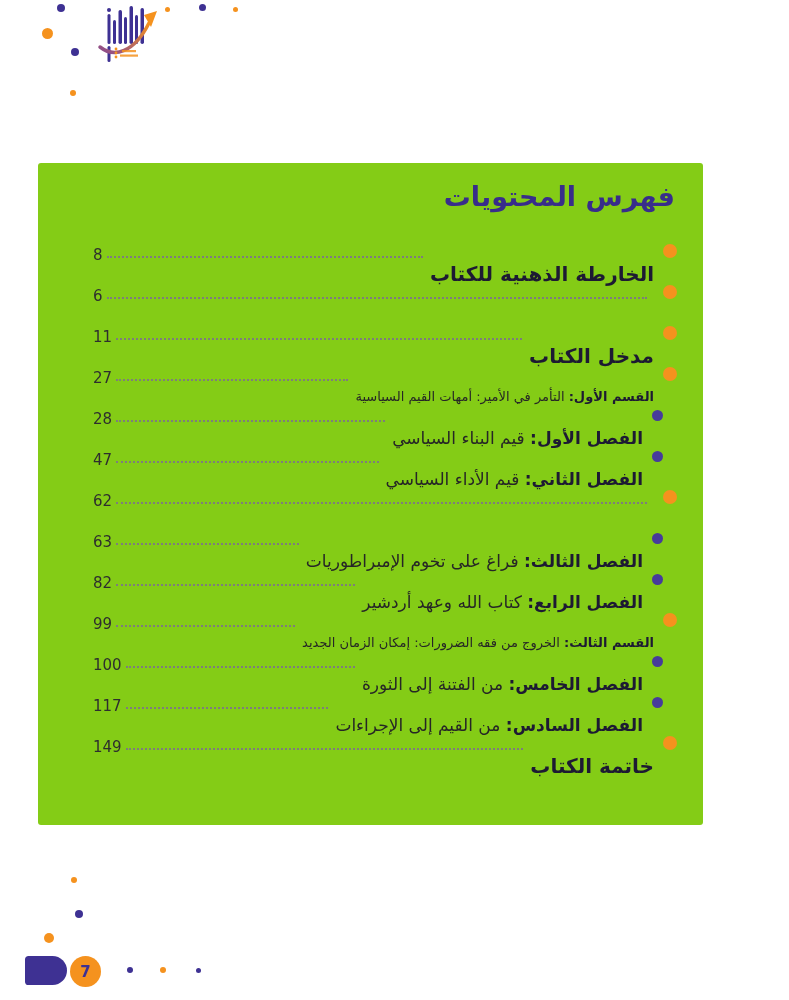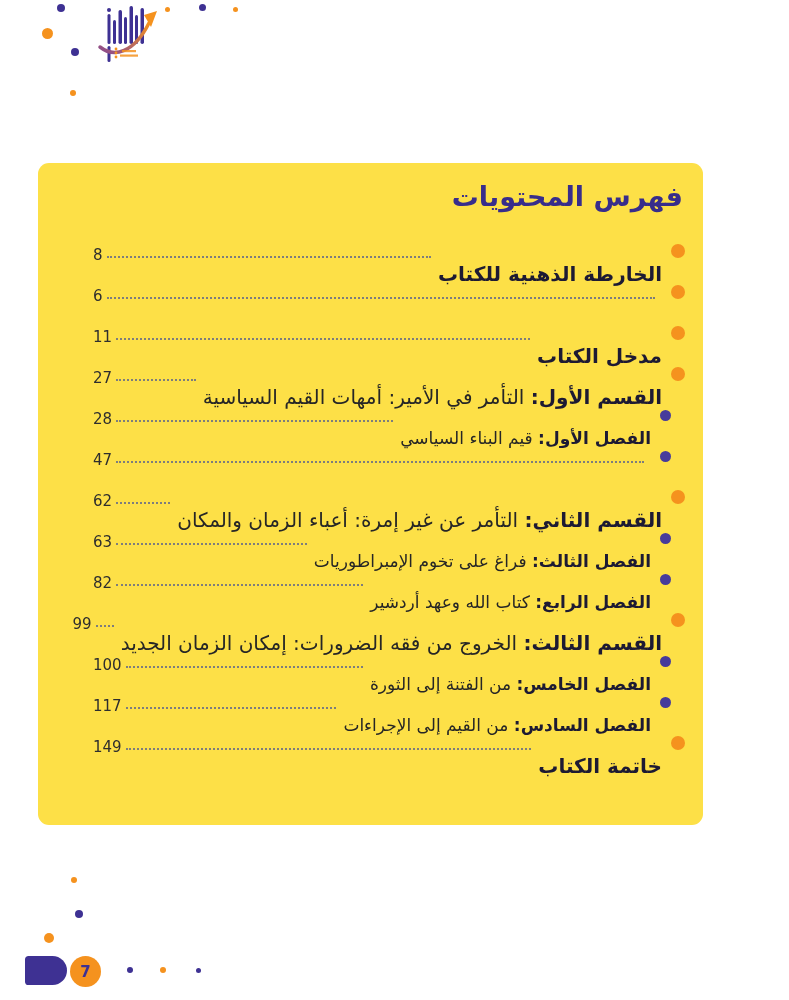--- a/index.html
+++ b/index.html
@@ -16,24 +16,24 @@
   .dot.orange { background:#f5921e; }
 
   
   .logo { position:absolute; left:96px; top:2px; width:66px; height:64px; }
 
   
   .panel {
     position:absolute;
     left:38px; top:163px;
     width:665px; height:662px;
-    background:#fde047;
-    border-radius:11px;
+    background:#84cc16;
+    border-radius:3px;
     direction:rtl;
-    padding:16px 12px 14px 55px;
+    padding:16px 20px 14px 55px;
   }
   .panel-title {
     color:#382d8b;
     font-weight:700;
     font-size:27px;
     text-align:right;
     padding:2px 8px 0 0;
     margin-bottom:24px;
   }
   
@@ -47,21 +47,21 @@
   .toc-row.lvl-section, .toc-row.lvl-final { margin-top:10px; }
   .toc-row.lvl-chapter { padding-right:20px; }
 
   .bullet { border-radius:50%; flex:0 0 auto; margin-left:9px; }
   .bullet.b-orange { width:14px; height:14px; background:#f5921e; }
   .bullet.b-purple { width:11px; height:11px; background:#473b9b; }
 
   .entry-text { white-space:nowrap; color:#2a2a2a;margin-top:45px; }
   .lvl-top .entry-text   { font-size:20px; }
   .lvl-final .entry-text { font-size:20px; }
-  .lvl-section .entry-text { font-size:20px; }
+  .lvl-section .entry-text { font-size:13px; }
   .lvl-chapter .entry-text { font-size:17px; }
   .entry-bold { font-weight:700; color:#1d1a33; }
   .entry-rest { font-weight:400; color:#262626; }
 
   .leader {
     flex:1 1 auto;
     min-width:18px;
     border-bottom:2px dotted #7d7d7d;
     align-self:flex-end;
     margin:0 7px 8px 4px;
@@ -165,27 +165,27 @@
 
   <div class="toc-row lvl-chapter">
     <span class="bullet b-purple"></span>
     <span class="entry-text"><b class="entry-bold">الفصل الأول:</b><span class="entry-rest"> قيم البناء السياسي </span></span>
     <span class="leader"></span>
     <span class="page-num">28</span>
   </div>
 
   <div class="toc-row lvl-chapter">
     <span class="bullet b-purple"></span>
+    <span class="entry-text"><b class="entry-bold">الفصل الثاني:</b><span class="entry-rest"> قيم الأداء السياسي </span></span>
     <span class="leader"></span>
     <span class="page-num">47</span>
   </div>
 
   <div class="toc-row lvl-section">
     <span class="bullet b-orange"></span>
-    <span class="entry-text"><b class="entry-bold">القسم الثاني:</b><span class="entry-rest"> التأمر عن غير إمرة: أعباء الزمان والمكان </span></span>
     <span class="leader"></span>
     <span class="page-num">62</span>
   </div>
 
   <div class="toc-row lvl-chapter">
     <span class="bullet b-purple"></span>
     <span class="entry-text"><b class="entry-bold">الفصل الثالث:</b><span class="entry-rest"> فراغ على تخوم الإمبراطوريات </span></span>
     <span class="leader"></span>
     <span class="page-num">63</span>
   </div>

